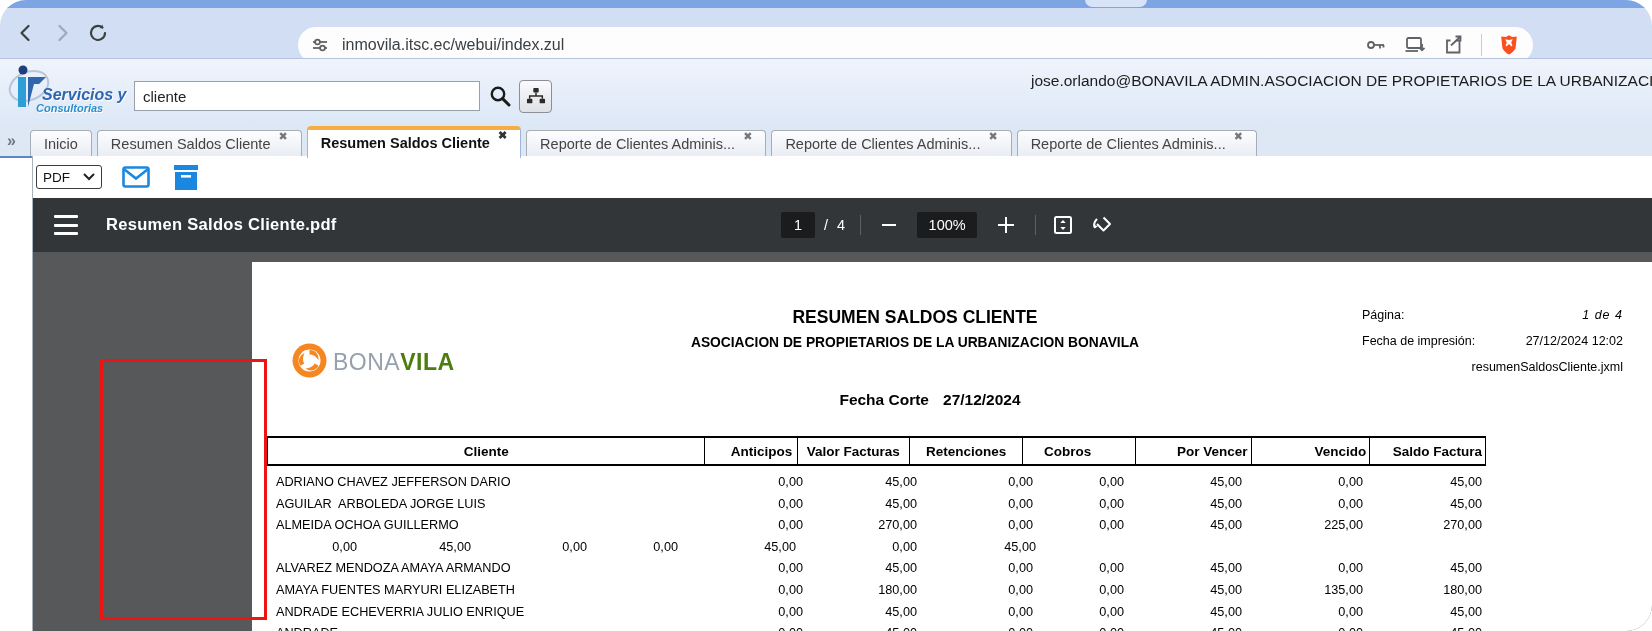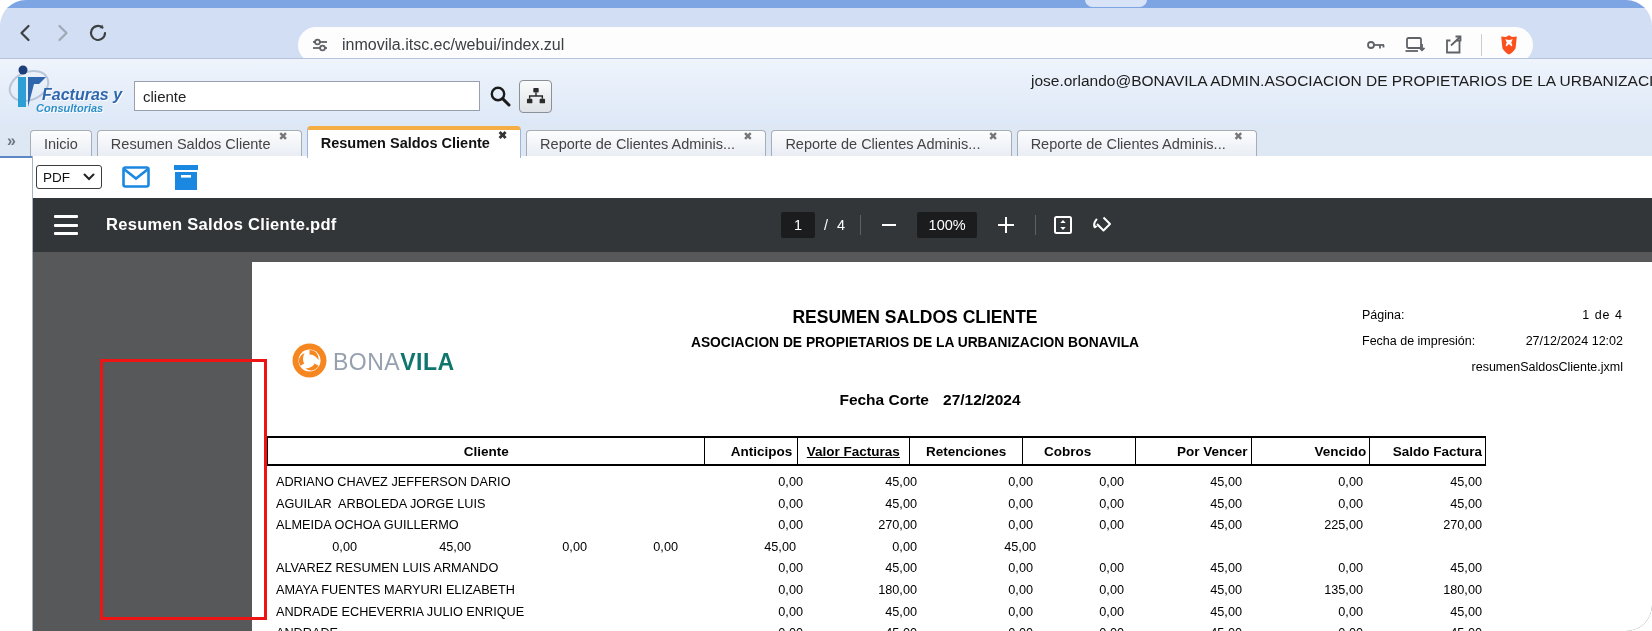--- a/index.html
+++ b/index.html
@@ -66,21 +66,21 @@
   
   .pdfarea{position:absolute;left:0;top:96px;right:0;bottom:0;background:#565859;overflow:hidden;}
   .page{position:absolute;left:219px;top:10px;right:-10px;bottom:-10px;background:#fff;}
   .doctitle{position:absolute;left:663px;top:45px;transform:translateX(-50%);font-size:17.5px;font-weight:bold;color:#000;white-space:nowrap;}
   .docsub{position:absolute;left:663px;top:73px;transform:translateX(-50%);font-size:13.8px;font-weight:bold;color:#000;white-space:nowrap;}
   .metalabel{position:absolute;left:1110px;font-size:12.5px;color:#000;}
   .metaval{position:absolute;font-size:12.5px;color:#000;text-align:right;}
   .bonacircle{position:absolute;left:39px;top:80px;}
   .bonatext{position:absolute;left:81px;top:87px;font-size:23px;letter-spacing:.5px;white-space:nowrap;}
   .bonatext .lt{color:#96a0af;font-weight:normal;}
-  .bonatext .dk{color:#0f766e;font-weight:bold;}
+  .bonatext .dk{color:#4d7c0f;font-weight:bold;}
   .fcorte{position:absolute;left:678px;top:129px;transform:translateX(-50%);font-size:15.5px;font-weight:bold;color:#000;white-space:nowrap;}
   .fcorte .gap{display:inline-block;width:14px;}
   
   .rtable{position:absolute;left:15px;top:174px;width:1219px;}
   .rhead{display:flex;border-top:2px solid #000;border-bottom:2px solid #000;height:30px;box-sizing:border-box;}
   .rhead .hcell{border-left:1.5px solid #000;display:flex;align-items:center;font-size:13.5px;font-weight:bold;
                 box-sizing:border-box;height:100%;}
   .rhead .hcell:last-child{border-right:1.5px solid #000;}
   .hcell.c{justify-content:center;}
   .hcell.r{justify-content:flex-end;padding-right:3px;}
@@ -173,21 +173,21 @@
   </div>
 
   <div class="appheader">
     <div class="applogo">
       <svg width="46" height="58" viewBox="0 0 46 58">
         <ellipse cx="23" cy="24" rx="20" ry="14" fill="none" stroke="#b9c6d8" stroke-width="2" transform="rotate(-22 23 24)"></ellipse>
         <circle cx="17" cy="8" r="4.5" fill="#1d3f7a"></circle>
         <rect x="12" y="15" width="8" height="30" fill="#2e9fd6"></rect>
         <path d="M22 15 L40 15 L33 22 L28 22 L22 45 L22 22 Z" fill="#2f66ae"></path>
       </svg>
-      <div class="logoline1">Facturas y</div>
+      <div class="logoline1">Servicios y</div>
       <div class="logoline2">Consultorias</div>
     </div>
     <input class="searchbox" type="text" value="cliente" style="">
     <div class="magbtn">
       <svg width="24" height="24" viewBox="0 0 24 24">
           <circle cx="10" cy="10" r="6.2" fill="none" stroke="#1b1b1b" stroke-width="2.4"></circle>
           <line x1="14.6" y1="14.6" x2="21" y2="21" stroke="#1b1b1b" stroke-width="3" stroke-linecap="round"></line>
         </svg>
     </div>
     <div class="sitemapbtn">
@@ -292,21 +292,21 @@
         </span>
       </div>
     </div>
 
     <div class="pdfarea">
       <div class="page">
         <div class="doctitle">RESUMEN SALDOS CLIENTE</div>
         <div class="docsub">ASOCIACION DE PROPIETARIOS DE LA URBANIZACION BONAVILA</div>
 
         <div class="metalabel" style="top:46px">Página:</div>
-        <div class="metaval" style="left:1275px;top:46px;width:96px;letter-spacing:1px;">1 de 4</div>
+        <div class="metaval" style="left:1275px;top:46px;width:96px;letter-spacing:1px;font-style:italic;">1 de 4</div>
         <div class="metalabel" style="top:72px">Fecha de impresión:</div>
         <div class="metaval" style="left:1238px;top:72px;width:133px;">27/12/2024 12:02</div>
         <div class="metaval" style="left:1138px;top:98px;width:233px;">resumenSaldosCliente.jxml</div>
 
         <div class="bonacircle">
           <svg width="37" height="37" viewBox="0 0 37 37">
             <circle cx="18.5" cy="18.5" r="17" fill="#f6861f"></circle>
             <circle cx="18.5" cy="18.5" r="11" fill="#fff"></circle>
             <g fill="#f6861f">
               <path d="M18.5 8 C25 8 28 13 27.5 18 C24.5 13.5 21 12.5 18.5 12.5 Z" transform="rotate(0 18.5 18.5)"></path>
@@ -316,21 +316,21 @@
           </svg>
         </div>
         <div class="bonatext"><span class="lt">BONA</span><span class="dk">VILA</span></div>
 
         <div class="fcorte"><span>Fecha Corte</span><span class="gap"></span><span>27/12/2024</span></div>
 
         <div class="rtable">
           <div class="rhead">
               <div class="hcell c" style="width: 446px;">Cliente</div>
               <div class="hcell c" style="width: 94px; padding-left: 21px;">Anticipos</div>
-              <div class="hcell c" style="width: 114px; text-decoration: underline;">Valor Facturas</div>
+              <div class="hcell c" style="width: 114px;">Valor Facturas</div>
               <div class="hcell c" style="width: 116px; text-align: center;">Retenciones</div>
               <div class="hcell c" style="width: 91px;">Cobros</div>
               <div class="hcell r" style="width: 118px; margin-left: 23px;">Por Vencer</div>
               <div class="hcell r" style="width: 121px;">Vencido</div>
               <div class="hcell r" style="width: 119px;">Saldo Factura</div>
             </div>
           <div class="rbody">
               <div class="trow">
                 <div class="tcell tname" style="width: 446px;">ADRIANO CHAVEZ JEFFERSON DARIO</div>
                 <div class="tcell tnum" style="width: 94px;">0,00</div>
@@ -364,21 +364,21 @@
               <div class="trow">
                 <div class="tcell tnum" style="width: 94px;">0,00</div>
                 <div class="tcell tnum" style="width: 114px;">45,00</div>
                 <div class="tcell tnum" style="width: 116px;">0,00</div>
                 <div class="tcell tnum" style="width: 91px;">0,00</div>
                 <div class="tcell tnum" style="width: 118px;">45,00</div>
                 <div class="tcell tnum" style="width: 121px;">0,00</div>
                 <div class="tcell tnum" style="width: 119px;">45,00</div>
               </div>
               <div class="trow">
-                <div class="tcell tname" style="width: 446px;">ALVAREZ RESUMEN LUIS ARMANDO</div>
+                <div class="tcell tname" style="width: 446px;">ALVAREZ MENDOZA AMAYA ARMANDO</div>
                 <div class="tcell tnum" style="width: 94px;">0,00</div>
                 <div class="tcell tnum" style="width: 114px;">45,00</div>
                 <div class="tcell tnum" style="width: 116px;">0,00</div>
                 <div class="tcell tnum" style="width: 91px;">0,00</div>
                 <div class="tcell tnum" style="width: 118px;">45,00</div>
                 <div class="tcell tnum" style="width: 121px;">0,00</div>
                 <div class="tcell tnum" style="width: 119px;">45,00</div>
               </div>
               <div class="trow">
                 <div class="tcell tname" style="width: 446px;">AMAYA FUENTES MARYURI ELIZABETH</div>

